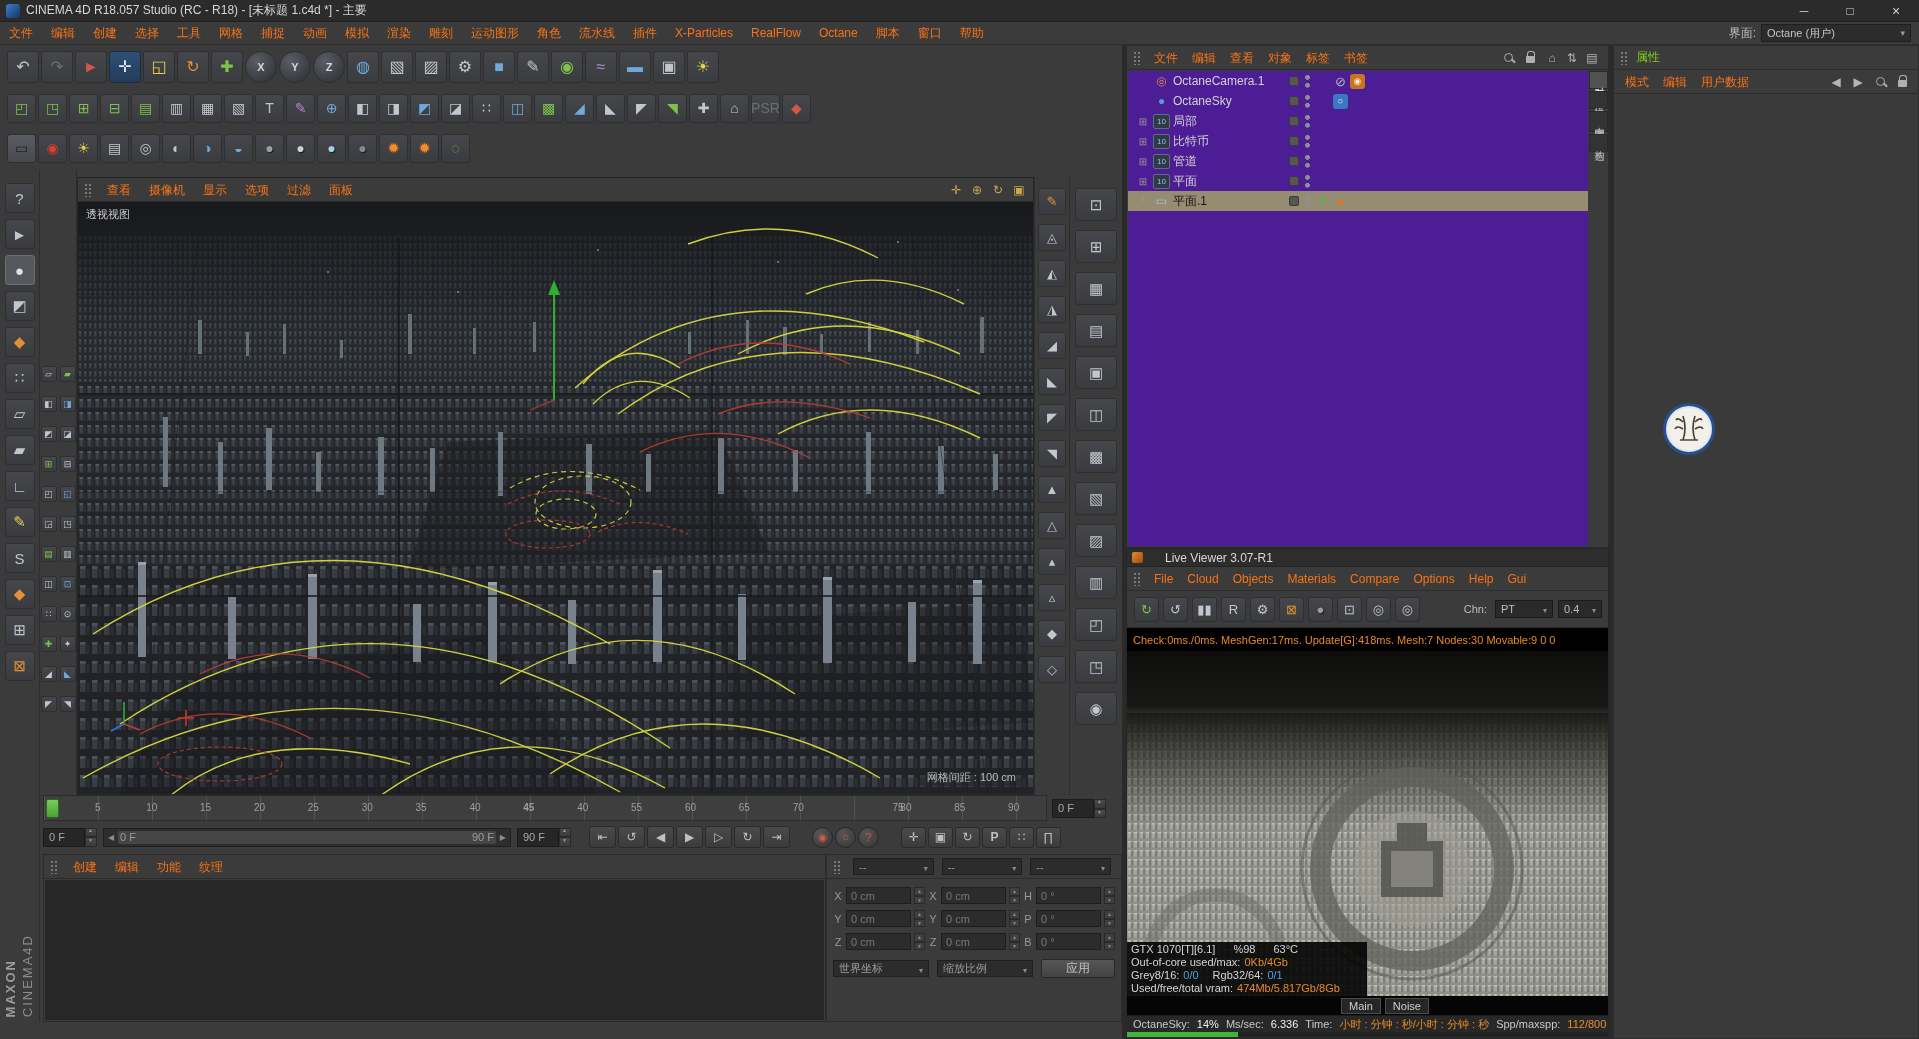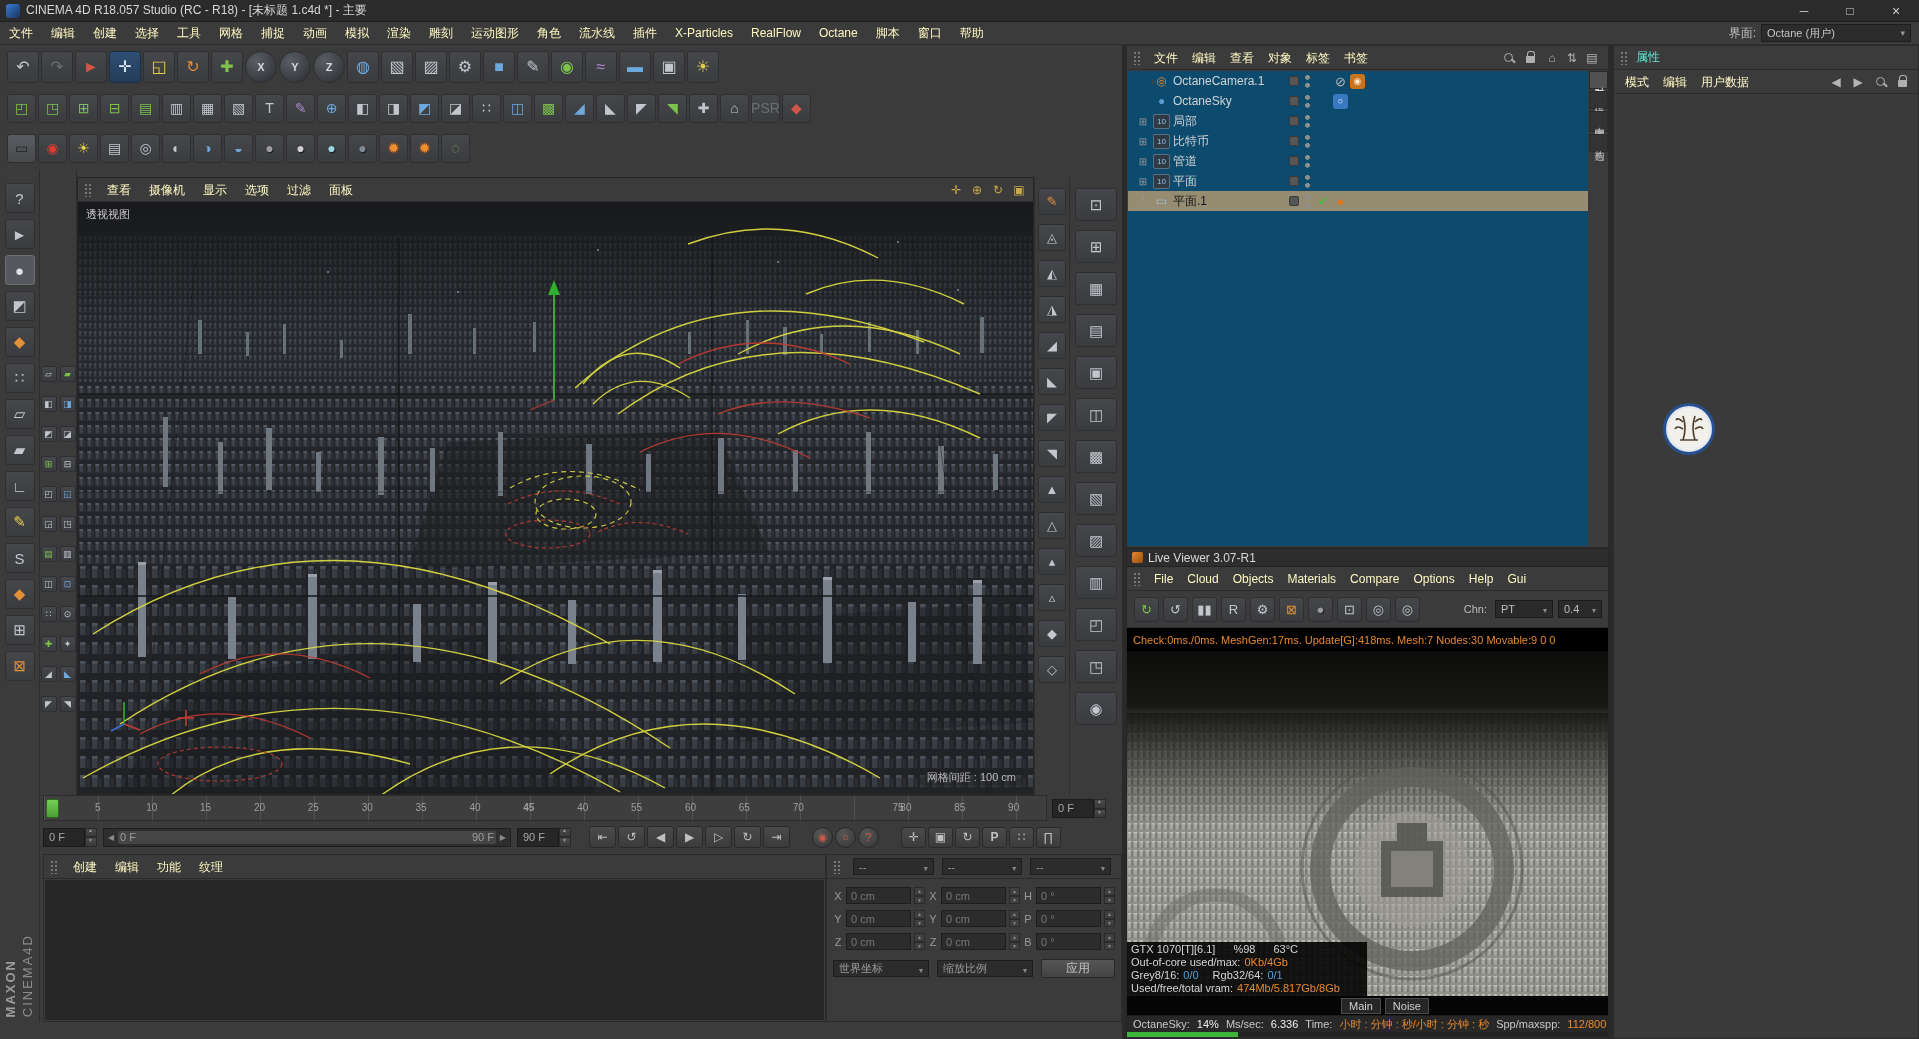--- a/index.html
+++ b/index.html
@@ -10,21 +10,21 @@
 
 .titlebar{background:#2b2b2b;display:flex;align-items:center;border-bottom:1px solid #1f1f1f}
 .appico{width:14px;height:14px;margin:0 6px;border-radius:3px;background:linear-gradient(135deg,#3a7bd5,#19355c);display:inline-block}
 .ttext{color:#d6d6d6;font-size:12px;white-space:nowrap}
 .wctrls{margin-left:auto;display:flex;height:100%}
 .wbtn{width:46px;height:100%;display:flex;align-items:center;justify-content:center;color:#cfcfcf;font-size:12px}
 .wbtn.close{font-size:14px}
 
 .menubar{background:#3b3b3b;display:flex;align-items:center;border-bottom:1px solid #2e2e2e}
 .mitems{display:flex;align-items:center}
-.menu-item{padding:0 9px;line-height:22px;color:#fef9c3;white-space:nowrap}
+.menu-item{padding:0 9px;line-height:22px;color:#f97316;white-space:nowrap}
 .iface-label{margin-left:auto;color:#bdbdbd;padding-right:5px}
 .iface-dd{width:150px;height:18px;margin-right:8px;background:#2c2c2c;border:1px solid #1e1e1e;display:flex;align-items:center;justify-content:space-between;padding:0 5px;color:#c4c4c4;font-size:11px}
 .caret{font-size:9px;color:#9a9a9a}
 
 .tbrow{display:flex;align-items:center;padding-left:6px;background:#3b3b3b}
 .ico{width:32px;height:32px;margin:1px;border-radius:3px;background:linear-gradient(#45474b,#393b3f);border:1px solid #2d2f32;display:flex;align-items:center;justify-content:center;font-size:16px;color:#c2c7cd;overflow:hidden;flex:0 0 auto}
 .ico.sm{width:29px;height:29px;font-size:14px}
 .ico.pal{width:30px;height:30px;font-size:15px}
 .ico.xs{width:16px;height:16px;font-size:9px;border-radius:2px;margin:0}
 .ico.strip1{width:28px;height:27px;font-size:13px}
@@ -81,40 +81,40 @@
 .range span{position:relative;z-index:1}
 .tgroup{display:flex;gap:2px;align-items:center}
 .tbtn{width:27px;height:22px;background:linear-gradient(#4a4a4a,#3b3b3b);border:1px solid #2a2a2a;border-radius:3px;display:flex;align-items:center;justify-content:center;font-size:12px;color:#c0c0c0}
 .rbtn{width:21px;height:21px;border-radius:50%;background:radial-gradient(circle at 35% 30%,#565656,#353535);border:1px solid #262626;display:flex;align-items:center;justify-content:center;font-size:11px;color:#d05848}
 .kbtn{width:25px;height:21px}
 
 .panel{background:#3b3b3b;border:1px solid #2c2c2c}
 .panel-menu{height:24px;background:#3b3b3b;border-bottom:1px solid #2b2b2b;display:flex;align-items:center;padding:0 4px}
 .panel-menu.sub{border-top:none}
 .grip{width:9px;height:14px;margin:0 5px 0 2px;background-image:radial-gradient(circle,#7a7a7a 1px,transparent 1.4px);background-size:4px 4px;flex:0 0 auto}
-.ptitle{color:#5eead4;padding-left:2px}
+.ptitle{color:#84cc16;padding-left:2px}
 .matbody{position:absolute;left:1px;right:1px;top:25px;bottom:1px;background:#272727}
 
 .cheads{display:flex;flex:1;gap:8px;padding:0 6px}
 .hsel{flex:1;height:17px;background:#2c2c2c;border:1px solid #1e1e1e;display:flex;align-items:center;justify-content:space-between;padding:0 5px;color:#9a9a9a;font-size:11px;white-space:nowrap;overflow:hidden}
 .caret2::after{content:"▾";font-size:8px;color:#8a8a8a}
 .coordbody{padding:5px 6px 0 6px}
 .crow{display:flex;align-items:center;height:23px;gap:3px}
 .clabel{width:10px;text-align:center;color:#9a9a9a;font-size:11px}
 .cval{flex:1;height:17px;background:#2c2c2c;border:1px solid #1e1e1e;color:#777;font-size:11px;display:flex;align-items:center;padding:0 4px;white-space:nowrap}
 .cstep{display:flex;flex-direction:column;width:11px;height:17px}
 .cstep::before{content:"▲";font-size:5px;color:#8a8a8a;text-align:center;background:#3f3f3f;border:1px solid #2a2a2a;flex:1;line-height:7px}
 .cstep::after{content:"▼";font-size:5px;color:#8a8a8a;text-align:center;background:#3f3f3f;border:1px solid #2a2a2a;flex:1;line-height:6px}
 .cbottom{display:flex;gap:8px;padding:6px 6px 0 6px;align-items:center}
 .applybtn{width:74px;height:19px;background:linear-gradient(#565656,#434343);border:1px solid #282828;border-radius:2px;color:#c2c2c2;display:flex;align-items:center;justify-content:center;font-size:12px}
 
 .statusbar{background:#3b3b3b;border-top:1px solid #2e2e2e;display:flex;align-items:center;color:#b5b5b5}
 .vtext{position:absolute;writing-mode:vertical-rl;transform:rotate(180deg);color:#9c9c9c;letter-spacing:2px}
 
-.om-list{position:absolute;left:1px;right:20px;top:25px;bottom:1px;background:#0c4a6e;overflow:hidden}
+.om-list{position:absolute;left:1px;right:20px;top:25px;bottom:1px;background:#4c1d95;overflow:hidden}
 .om-row{height:20px;display:flex;align-items:center;padding-left:8px;color:#d2d2d2}
 .om-row[data-sel="true"]{background:#968c72;color:#141414}
 .om-exp{width:14px;text-align:center;color:#9a9a9a;font-size:10px}
 .om-ico{width:17px;height:15px;margin:0 3px;display:flex;align-items:center;justify-content:center;font-size:12px}
 .om-ico[data-icon="camera"]::before{content:"◎";color:#e39140}
 .om-ico[data-icon="sky"]::before{content:"●";color:#5b9bd5}
 .om-ico[data-icon="lod"]{border:1px solid #5a6f85;border-radius:2px;background:#2f3a44}
 .om-ico[data-icon="lod"]::before{content:"10";font-size:8px;color:#8fc3ea;letter-spacing:0}
 .om-ico[data-icon="plane"]::before{content:"▭";color:#9ec5e8}
 .om-name{flex:0 0 112px;font-size:12px;white-space:nowrap;overflow:hidden}
@@ -131,21 +131,21 @@
 .sidetabs{position:absolute;right:0;top:25px;width:19px;display:flex;flex-direction:column;gap:2px}
 .stab{writing-mode:vertical-rl;text-orientation:upright;font-size:10px;color:#b5b5b5;background:#333333;border:1px solid #2a2a2a;padding:7px 1px;letter-spacing:1px}
 .stab[data-active="true"]{background:#515151;color:#fff}
 .pmright{margin-left:auto;display:flex;gap:6px;align-items:center;padding-right:4px}
 .pmi{width:16px;height:16px;display:flex;align-items:center;justify-content:center;color:#b5b5b5;font-size:12px}
 .search-shape{position:relative;width:9px;height:9px;border:1.6px solid #aaa;border-radius:50%;display:inline-block}
 .search-shape::after{content:"";position:absolute;width:5px;height:1.6px;background:#aaa;transform:rotate(45deg);right:-4px;bottom:-1px}
 .lock-shape{width:9px;height:7px;background:#b0b0b0;border-radius:1px;position:relative;display:inline-block;margin-top:4px}
 .lock-shape::before{content:"";position:absolute;top:-5px;left:1px;width:6px;height:5px;border:1.5px solid #b0b0b0;border-bottom:none;border-radius:3px 3px 0 0}
 
-.lvtitle{height:18px;background:#2d2d2d;border-bottom:1px solid #222;display:flex;align-items:center;gap:5px;padding-left:5px;color:#d8d8d8}
+.lvtitle{height:18px;background:#2d2d2d;border-bottom:1px solid #222;display:flex;align-items:center;gap:22px;padding-left:5px;color:#d8d8d8}
 .lvico{width:11px;height:11px;background:linear-gradient(135deg,#e8892a,#9c4d0e);border-radius:2px}
 .lvtools{height:37px;background:#3b3b3b;border-bottom:1px solid #2b2b2b;display:flex;align-items:center;padding:0 6px;gap:2px}
 .lvicons{display:flex;gap:2px}
 .chn{margin-left:auto;color:#bdbdbd;font-size:11px;padding-right:3px}
 .lvsel{height:18px;background:#2a2a2a;border:1px solid #1a1a1a;display:flex;align-items:center;gap:5px;padding:0 5px;color:#bdbdbd;font-size:11px;margin-left:3px}
 .lvstatus{height:23px;background:#000;color:#e8892a;font-size:11px;display:flex;align-items:center;padding-left:6px;white-space:nowrap;overflow:hidden}
 .lvrender{position:relative;height:345px;background:#111;overflow:hidden}
 .gpustats{position:absolute;left:0;bottom:0;width:240px;background:rgba(0,0,0,.88);padding:1px 4px}
 .gline{display:flex;gap:4px;line-height:13px;font-size:11px;color:#d6d6d6;white-space:nowrap}
 .gw{margin-left:14px}

